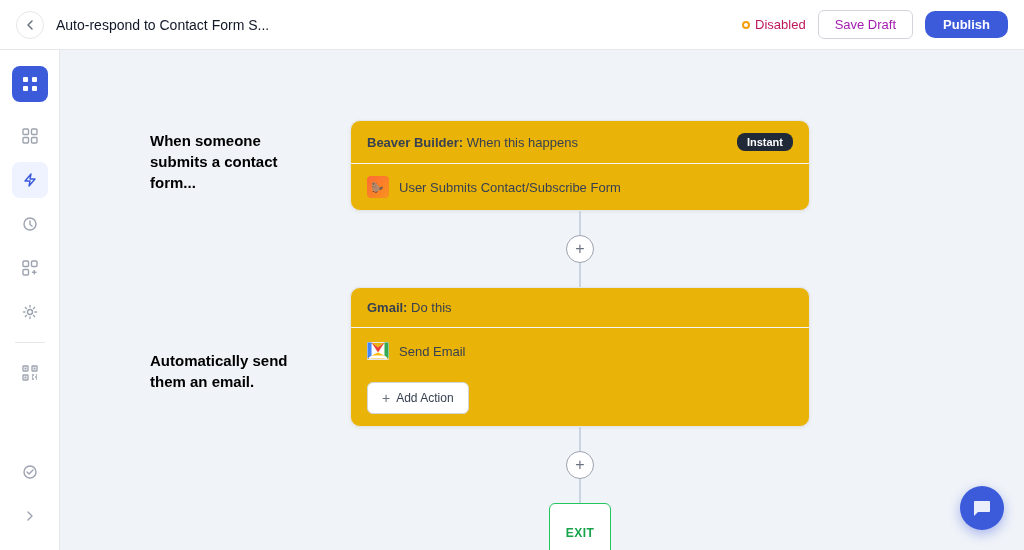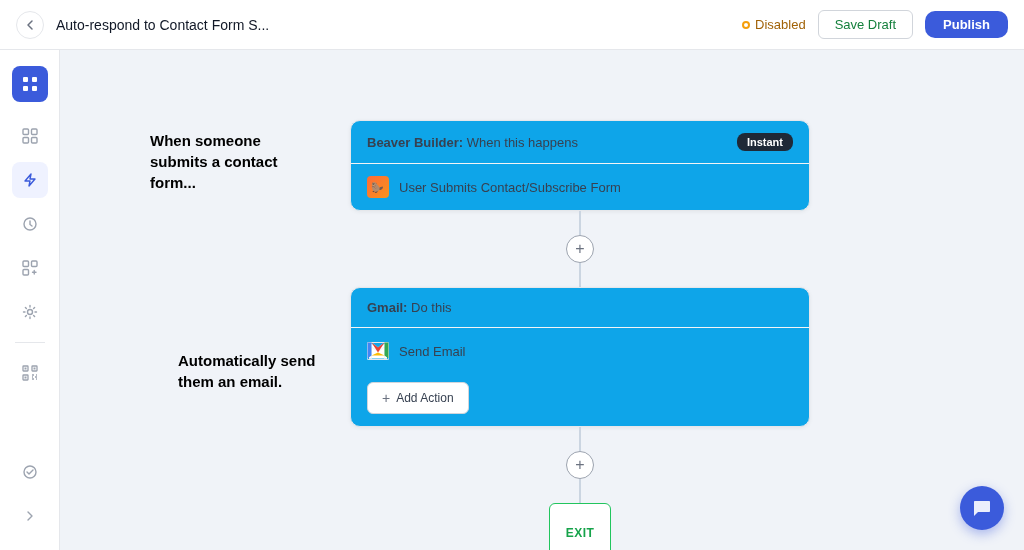--- a/index.html
+++ b/index.html
@@ -35,35 +35,35 @@
     }
     .header-actions {
       display: flex;
       align-items: center;
       gap: 12px;
     }
     .disabled-badge {
       display: flex;
       align-items: center;
       gap: 5px;
-      color: #a16207;
+      color: #be185d;
       font-size: 13px;
       font-weight: 500;
     }
     .disabled-dot {
       width: 8px; height: 8px;
       border-radius: 50%;
       border: 2px solid #f59e0b;
     }
     .btn-save-draft {
       padding: 6px 16px;
       border: 1px solid #d1d5db;
       border-radius: 6px;
       background: #fff;
-      color: #15803d;
+      color: #a21caf;
       font-size: 13px;
       font-weight: 500;
       cursor: pointer;
     }
     .btn-publish {
       padding: 6px 18px;
       border: none;
       border-radius: 10px;
       background: #3b5bdb;
       color: #fff;
@@ -149,36 +149,35 @@
     }
     .annotation-trigger {
       top: 80px;
       left: 90px;
       width: 160px;
     }
     .annotation-action {
       top: 300px;
       left: 90px;
       width: 160px;
-      margin-left: 28px;
     }
 
     
     .flow-container {
       position: absolute;
       left: 290px;
       top: 70px;
       display: flex;
       flex-direction: column;
       align-items: center;
       gap: 0;
     }
 
     .node-card {
-      background: #0ea5e9;
+      background: #eab308;
       border: 1px solid #e5e7eb;
       border-radius: 10px;
       width: 460px;
       box-shadow: 0 1px 4px rgba(0,0,0,0.06);
       overflow: hidden;
     }
     .node-header {
       display: flex;
       align-items: center;
       justify-content: space-between;

